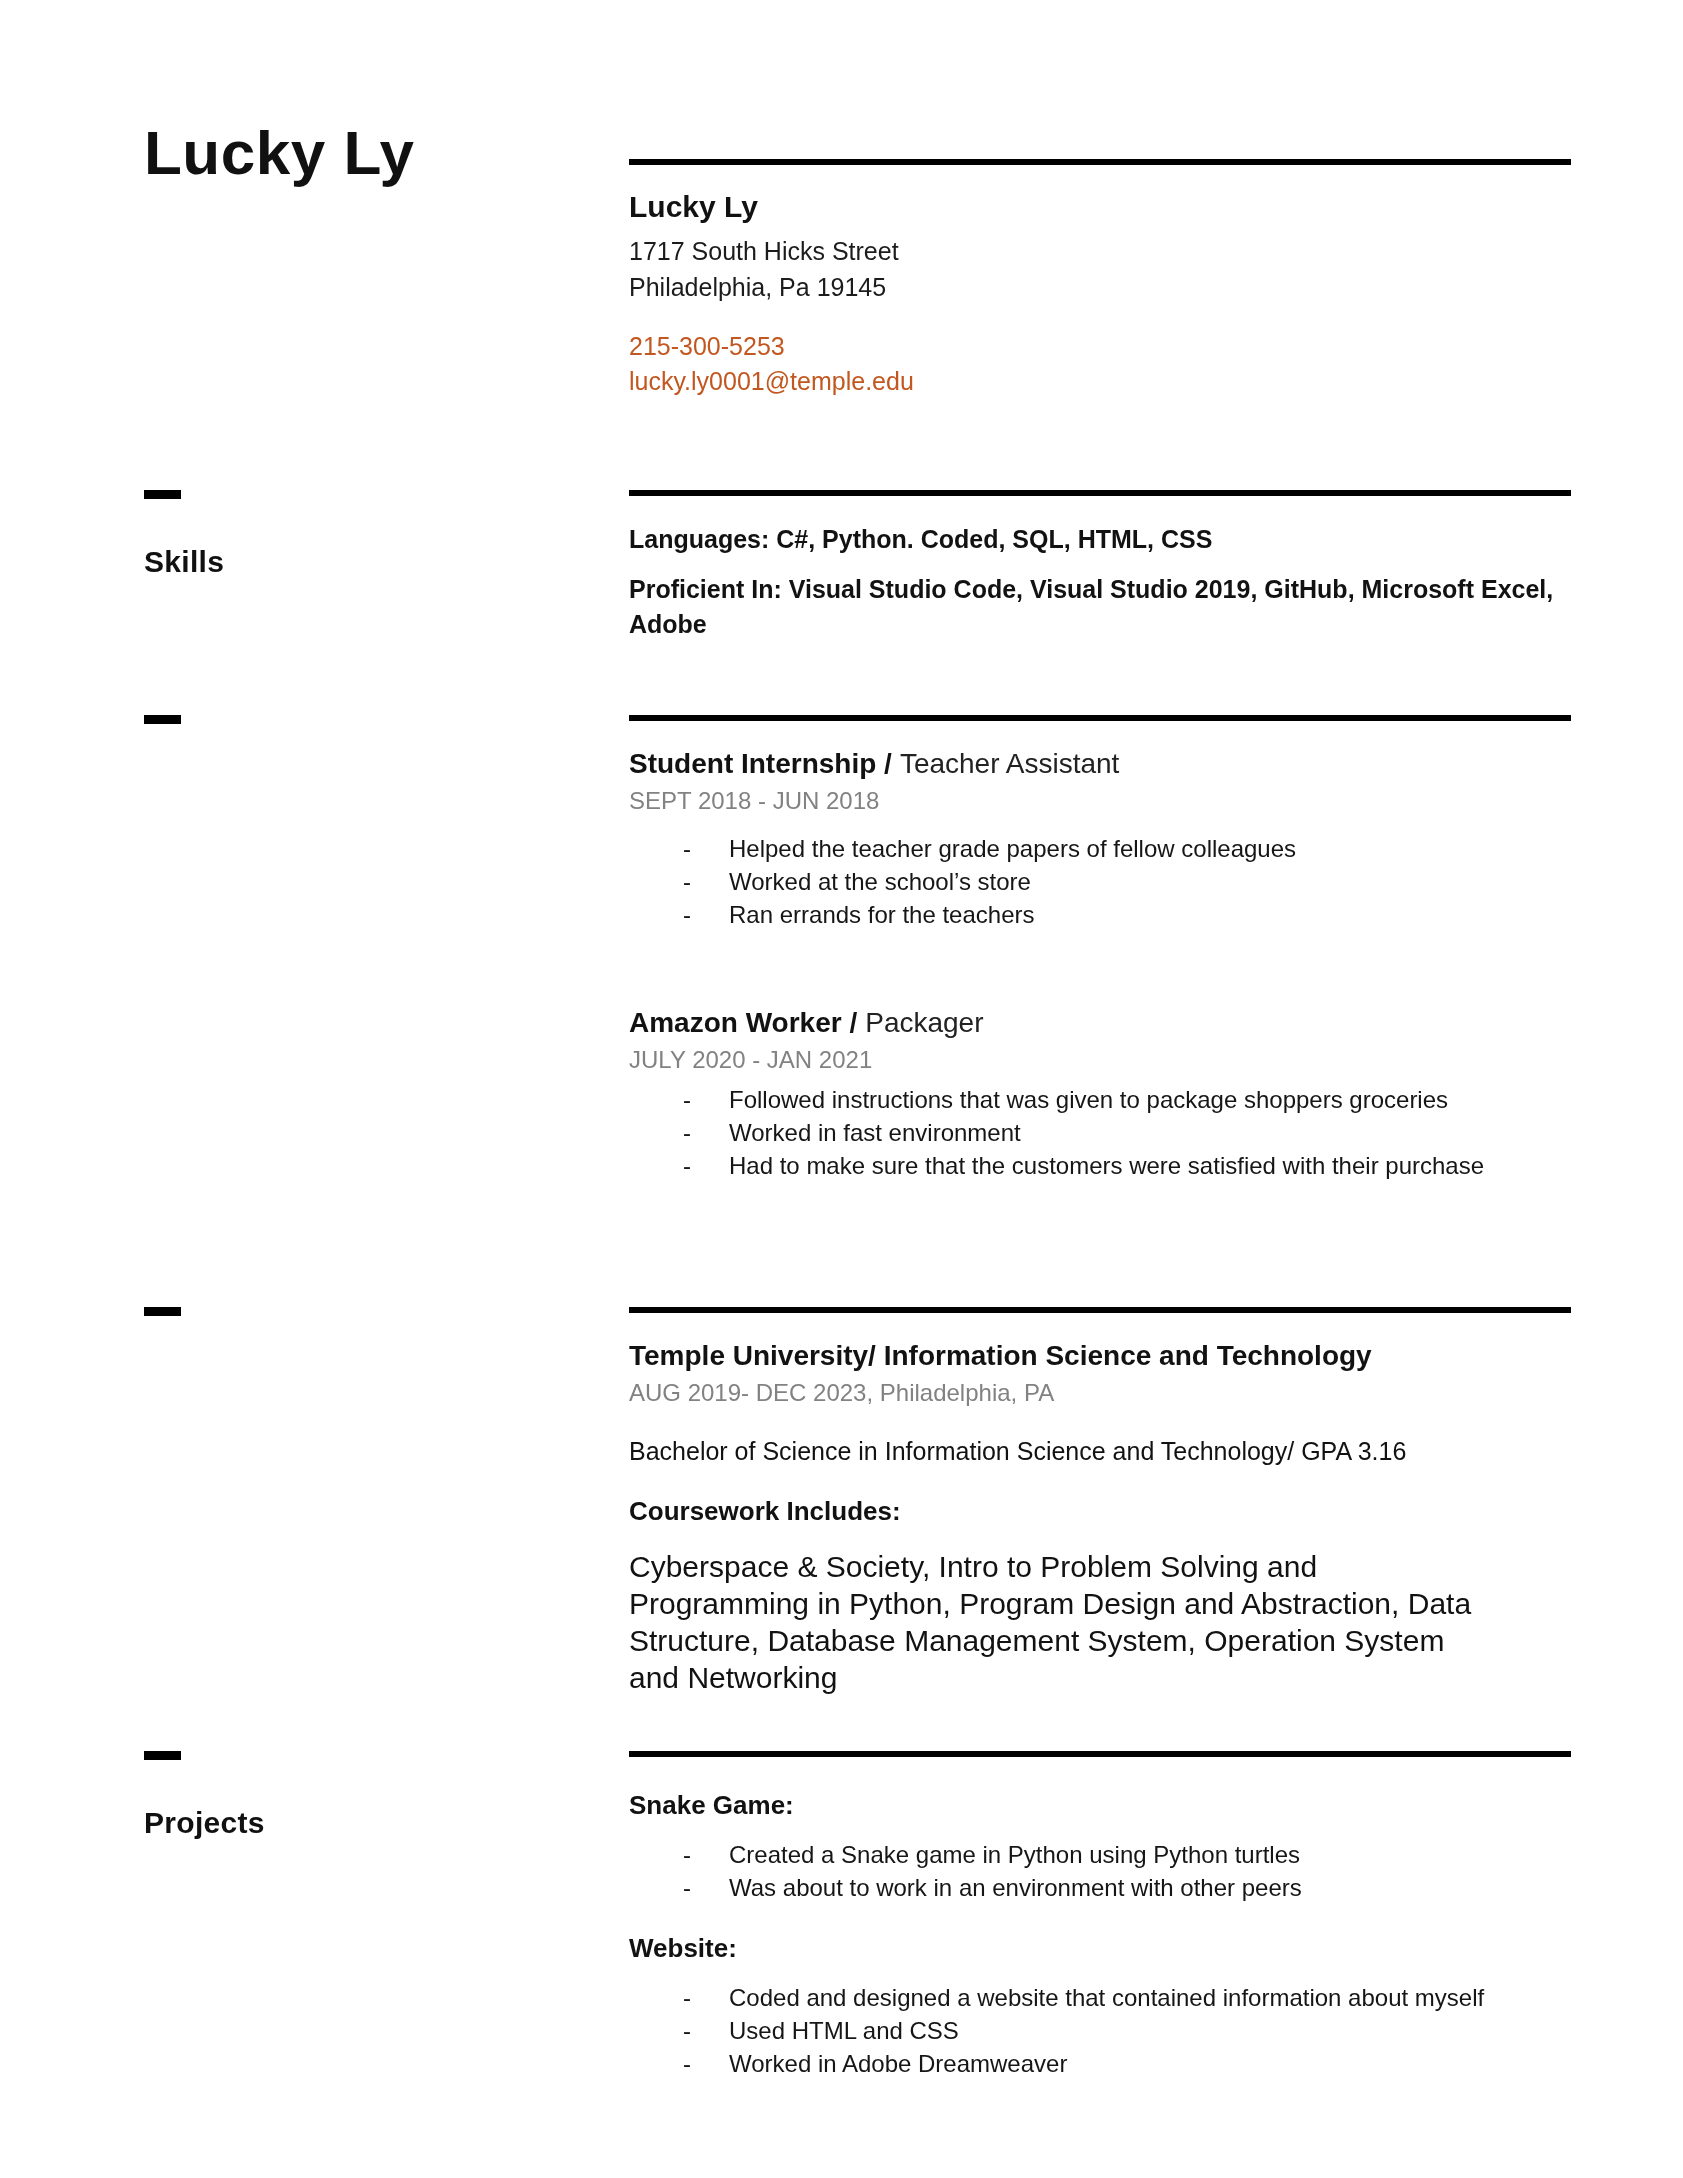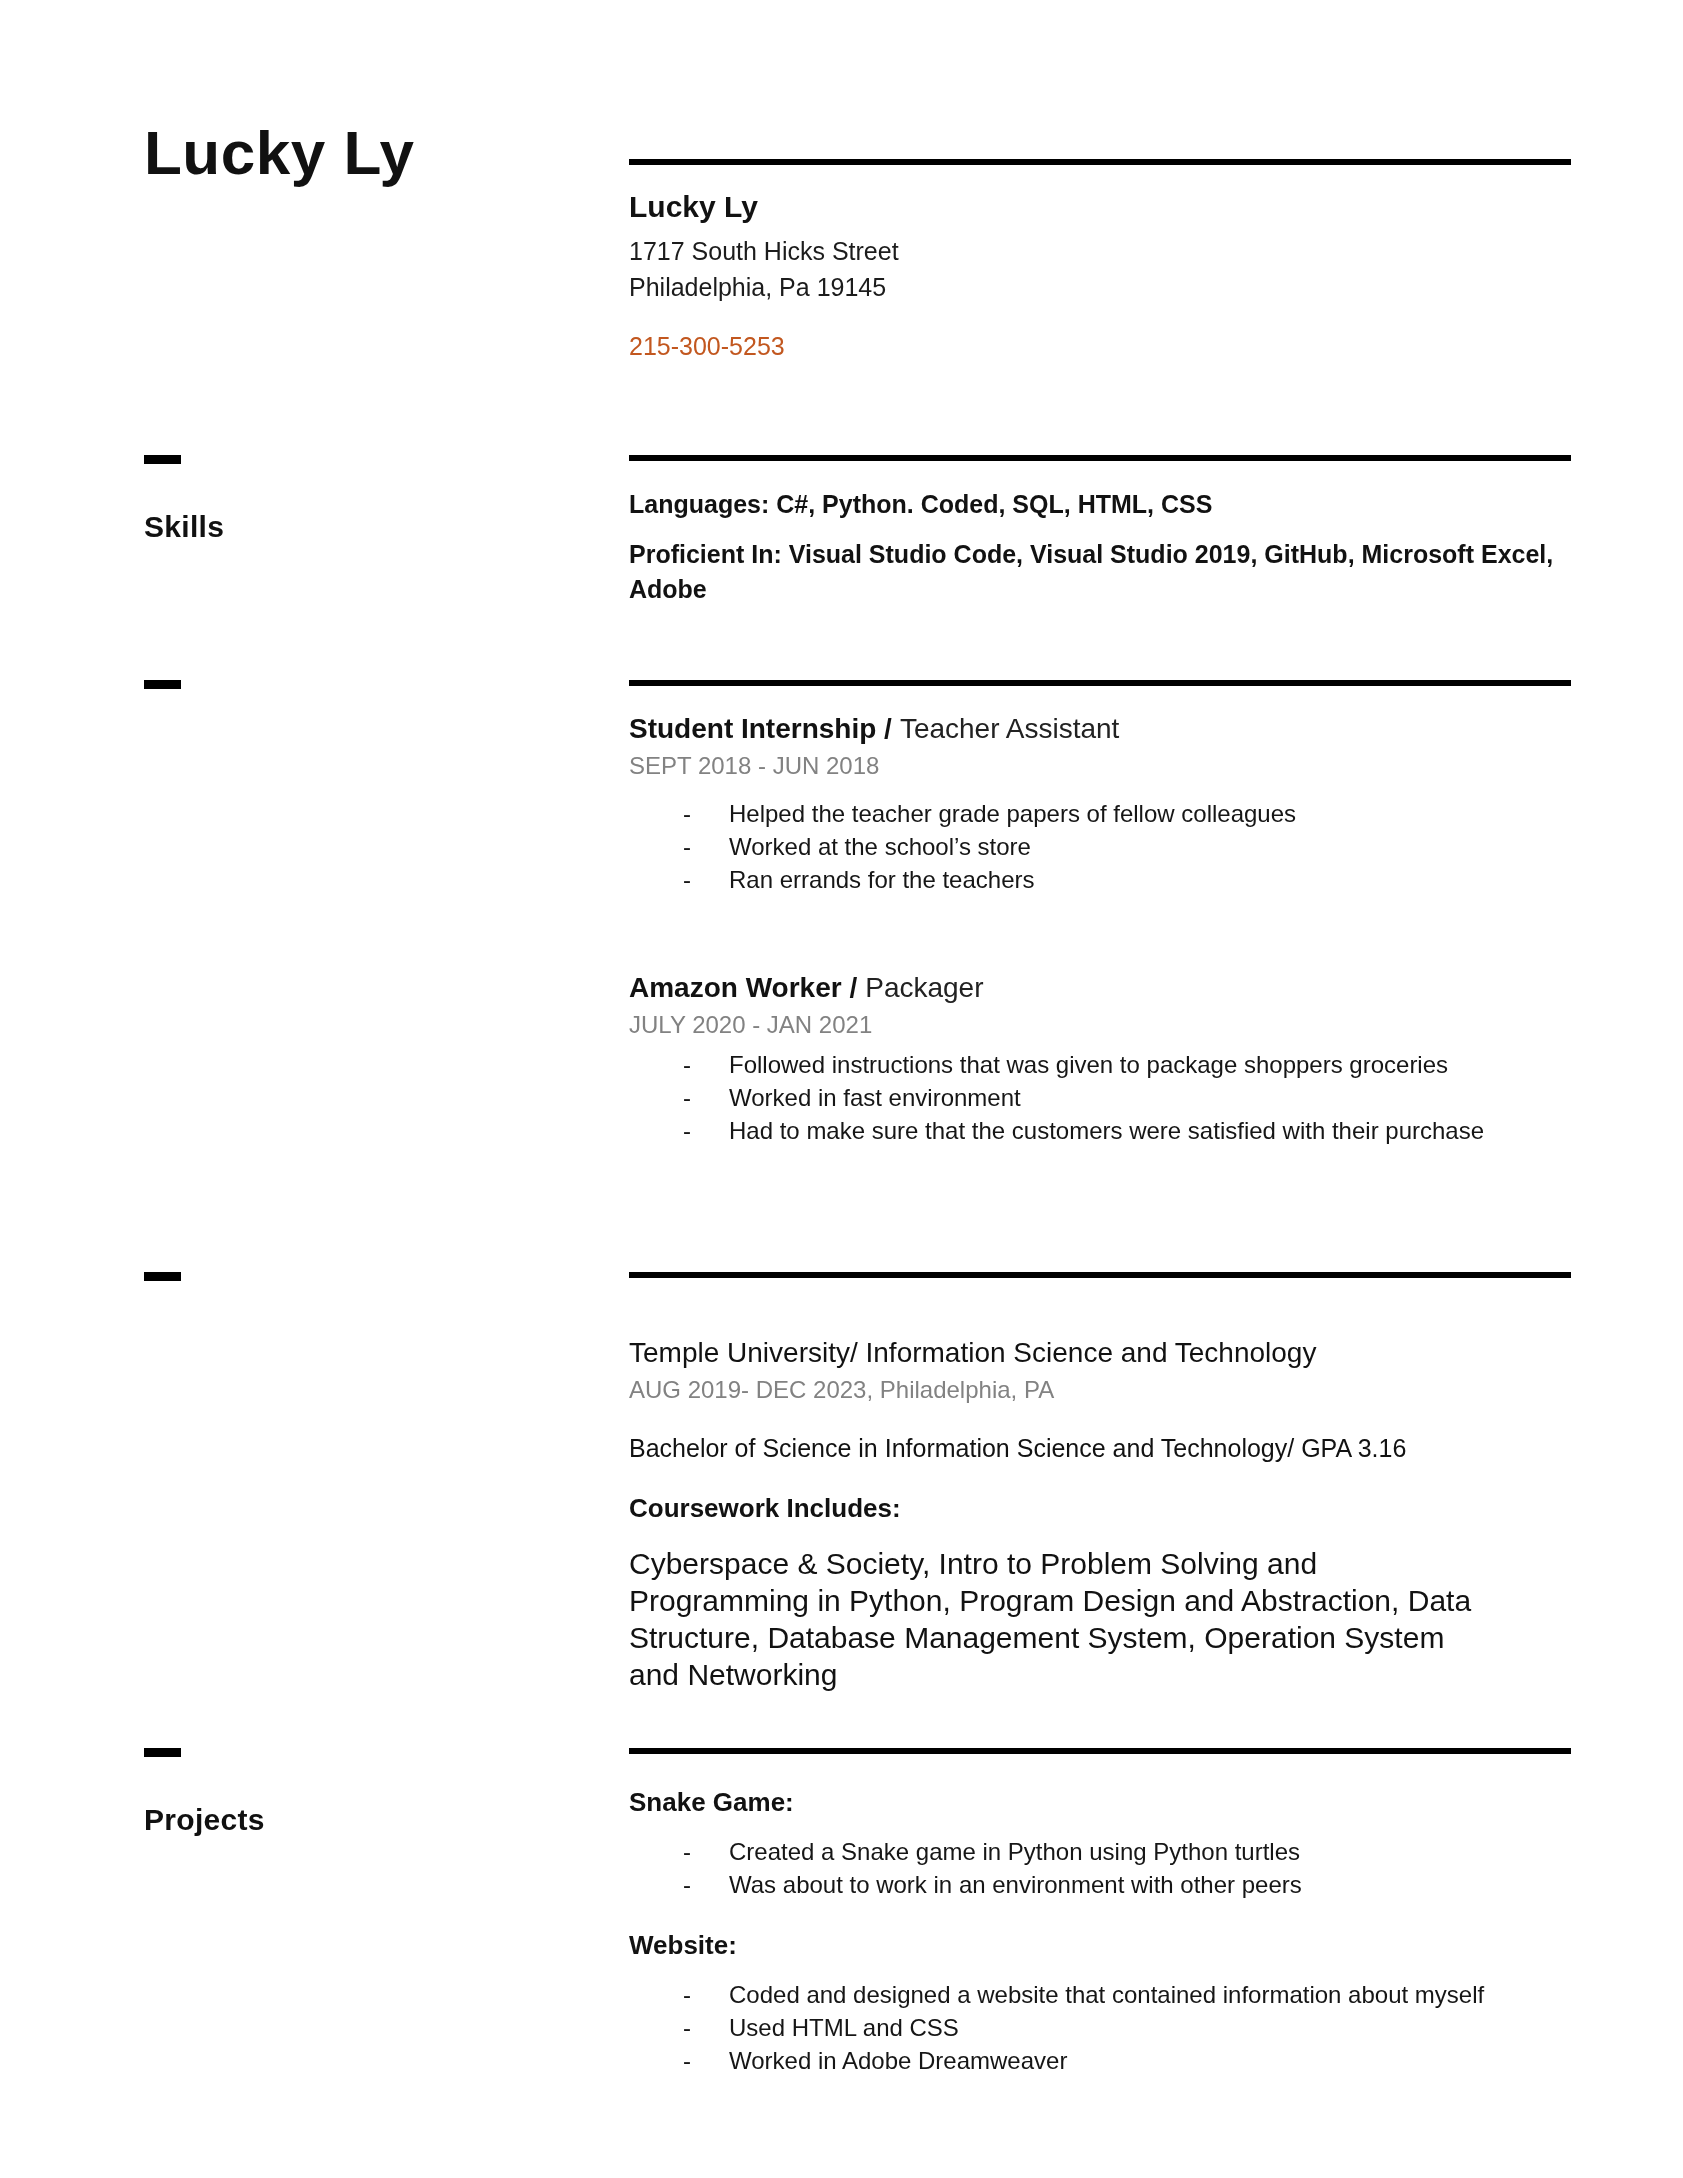--- a/index.html
+++ b/index.html
@@ -98,21 +98,21 @@
   }
   .bullets li {
     display: flex;
     font-size: 24px;
     line-height: 33px;
     color: #161616;
   }
   .bullets li .marker { flex: 0 0 46px; }
   .bullets li .text { flex: 1; }
   
-  .school-title { font-size: 28px; font-weight: 400; line-height: 34px; margin-top: 32px; }
+  .school-title { font-size: 28px; font-weight: 700; line-height: 34px; }
   .degree-line { margin-top: 26px; font-size: 25px; line-height: 34px; }
   .coursework-label { margin-top: 26px; font-size: 26px; font-weight: 700; line-height: 34px; }
   .coursework-text { margin-top: 20px; font-size: 30px; line-height: 37px; max-width: 871px; }
   
   .project-group + .project-group { margin-top: 28px; }
   .project-heading { font-size: 26px; font-weight: 700; line-height: 33px; }
   .projects .section-content { padding-top: 32px; }
 </style>
 </head>
 <body>
@@ -123,20 +123,21 @@
     <div class="left-col">
       <h1>Lucky Ly</h1>
     </div>
     <div class="right-col">
       <div class="rule"></div>
       <div class="contact-name">Lucky Ly</div>
       <div class="contact-line first">1717 South Hicks Street</div>
       <div class="contact-line">Philadelphia, Pa 19145</div>
       <div class="link-block">
         <a href="#" class="link-line">215-300-5253</a>
+        <a href="#" class="link-line">lucky.ly0001@temple.edu</a>
       </div>
     </div>
   </div>
 
   <div class="row section skills">
     <div class="left-col">
       <div class="label-dash"></div>
       <div class="section-label">Skills</div>
     </div>
     <div class="right-col">

